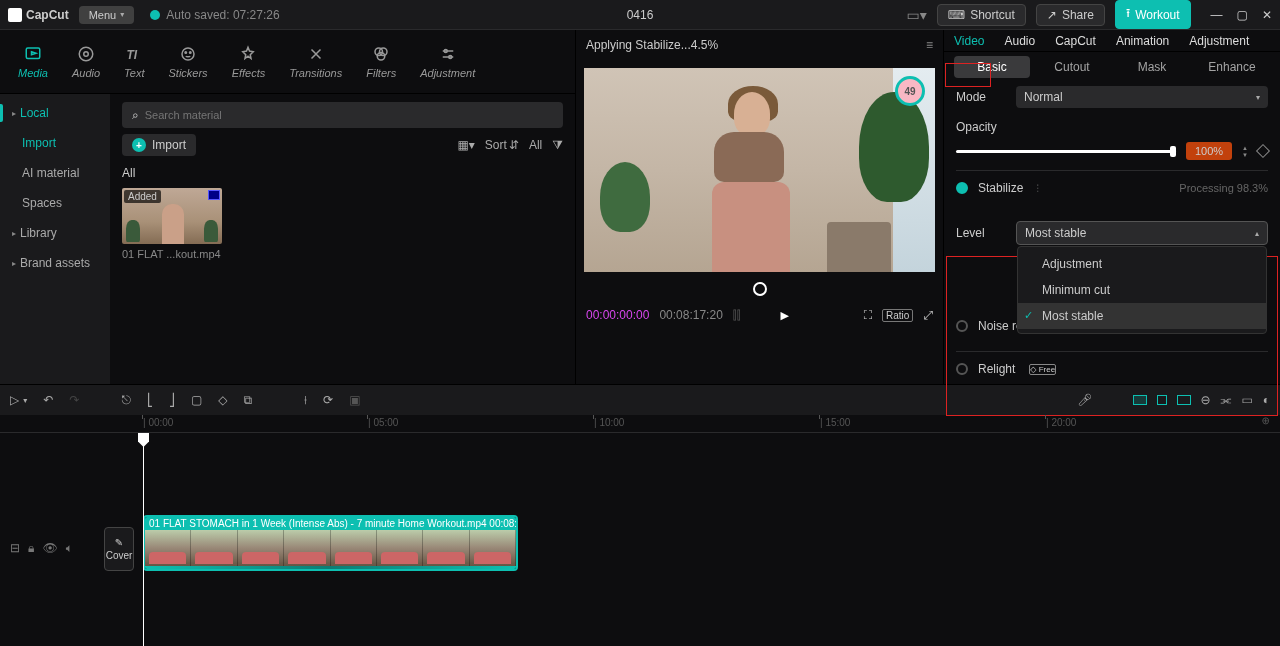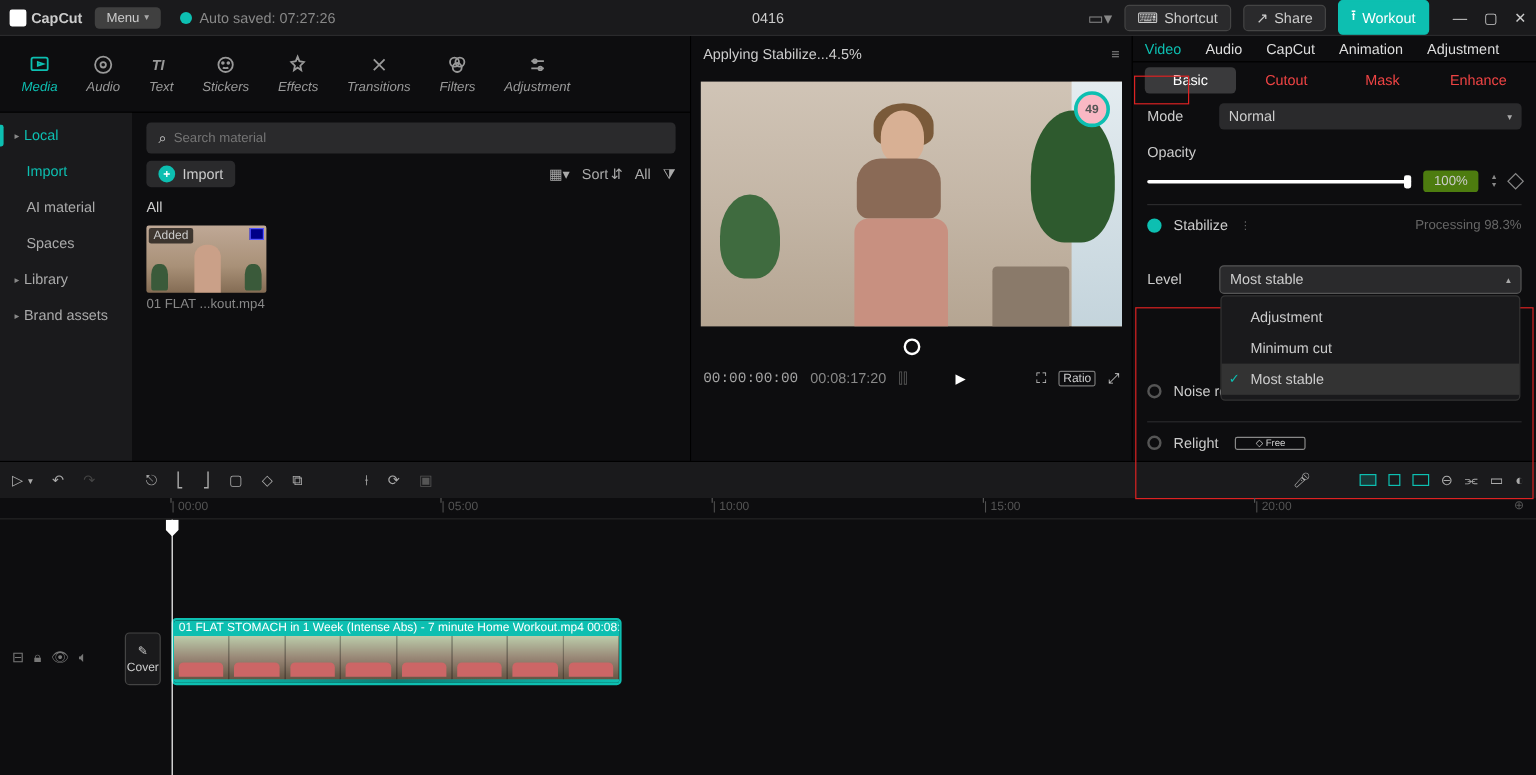--- a/index.html
+++ b/index.html
@@ -69,60 +69,60 @@
     .pv-person { position:absolute; bottom:0; left:100px; width:130px; height:190px; }
     .pv-head { position:absolute; top:10px; left:50px; width:36px; height:44px; background:#d8b094; border-radius:50% 50% 40% 40%; }
     .pv-hair { position:absolute; top:4px; left:44px; width:50px; height:36px; background:#7a5a3a; border-radius:50% 50% 30% 30%; }
     .pv-body { position:absolute; top:50px; left:30px; width:70px; height:50px; background:#8a6a56; border-radius:20px 20px 10px 10px; }
     .pv-waist { position:absolute; top:100px; left:28px; width:78px; height:90px; background:#c89080; border-radius:12px 12px 0 0; }
     .pv-window { position:absolute; top:0; right:0; width:42px; height:100%; background:linear-gradient(to bottom,#e4ecf0,#c4d4dc);}
     .pv-furn { position:absolute; bottom:0; right:44px; width:64px; height:50px; background:#8a7a6a; border-radius:4px 4px 0 0;}
     .player-prog { display:flex; justify-content:center; padding:2px 0;}
     .player-prog span { display:inline-block; width:14px; height:14px; border-radius:50%; border:2px solid #fff;}
     .player-ctrl { height: 34px; display: flex; align-items: center; padding: 0 10px; gap: 10px; font-size:12px;}
-    .pc-time1 { color: #a3a3a3; font-family: Liberation Mono, monospace; }
+    .pc-time1 { color: #d946ef; }
     .pc-time2 { color: #888; }
     .pc-play { color: #fff; font-size: 11px; cursor: pointer; margin-left:30px;}
     .pc-right { margin-left: auto; display: flex; gap: 10px; align-items: center; }
     .ratio-box { border: 1px solid #777; padding: 0 3px; font-size: 10px; border-radius: 2px; }
     
     
     .right { width: 336px; display: flex; flex-direction: column; position:relative;}
     .right-tabs { height: 30px; display: flex; align-items: center; padding: 0 10px; gap: 20px; border-bottom: 1px solid #000; }
     .rt-tab { cursor: pointer; font-size: 12px; color:#ddd; }
     .rt-tab.active { color: #0dbfb1; }
     .video-tab-box { position: absolute; top: 33px; left: 1px; width: 46px; height: 24px; border: 1px solid #d22; pointer-events:none; }
     .stab-box { position: absolute; top: 178px; left: 2px; right: 2px; height: 160px; border: 1px solid #d22; pointer-events:none; }
     
     .subtab-row { height: 26px; display: flex; align-items: center; padding: 4px 10px 0; gap: 4px; }
-    .subtab-pill { flex: 1; text-align: center; padding: 4px 0; font-size: 12px; color: #ef4444; cursor: pointer; border-radius: 4px;}
+    .subtab-pill { flex: 1; text-align: center; padding: 4px 0; font-size: 12px; color: #a3a3a3; cursor: pointer; border-radius: 4px;}
     .subtab-pill.active { background: #3a3a3c; color: #fff; }
     
     .right-body { padding: 8px 12px; display: flex; flex-direction: column; gap: 8px; position:relative;}
     .control-row { display: flex; align-items: center; gap: 10px; font-size: 12px; }
     .control-row .label { width: 50px; }
     .select-box { flex: 1; background: #2a2a2c; padding: 4px 8px; border-radius: 4px; display: flex; justify-content: space-between; align-items: center; cursor: pointer; position:relative;}
     .select-box.open { border:1px solid #555;}
     .opacity-slider { flex: 1; height: 3px; background: #fff; border-radius: 2px; position: relative; cursor:pointer;}
     .opacity-handle { position: absolute; right: 0; top: -4px; width: 6px; height: 11px; background: #fff; border-radius: 2px; }
-    .val-box { background: #4d7c0f; padding: 3px 6px; border-radius: 3px; width: 46px; text-align: center; font-size:11px;}
+    .val-box { background: #c2410c; padding: 3px 6px; border-radius: 3px; width: 46px; text-align: center; font-size:11px;}
     .stepper { display:flex; flex-direction:column; font-size:6px; gap:1px; color:#888; cursor:pointer;}
     .key-diamond { width: 10px; height: 10px; border: 1px solid #888; transform: rotate(45deg); cursor: pointer; }
     
     .panel-sep { height:1px; background:#2a2a2c; margin:2px 0;}
     .panel-check { width: 12px; height: 12px; border-radius: 50%; border: 2px solid #555; display: inline-block; }
     .panel-check.on { background: #0dbfb1; border-color: #0dbfb1; }
     .proc-text { margin-left: auto; color: #666; font-size: 11px; }
     
     .dropdown { position: absolute; top: 24px; left: 0; right: 0; background: #1a1a1c; border: 1px solid #333; border-radius: 4px; z-index: 10; padding: 4px 0; }
     .dd-item { padding: 6px 24px; cursor: pointer; position: relative; font-size:12px;}
     .dd-item.sel { background: #333; }
     .dd-check { position: absolute; left: 6px; color: #0dbfb1; font-size:11px;}
     
-    .free-tag { border: 1px solid #888; font-size: 8px; padding: 0 16px; margin-left: 4px; border-radius: 2px; }
+    .free-tag { border: 1px solid #888; font-size: 8px; padding: 0 0; margin-left: 4px; border-radius: 2px; }
     
     
     .timeline { height: 262px; display: flex; flex-direction: column; border-top: 1px solid #000; }
     .tl-toolbar { height: 30px; background: #1a1a1c; display: flex; align-items: center; padding: 0 10px; gap: 16px; color: #aaa; }
     .tl-toolbar-right { margin-left: auto; display: flex; gap: 10px; align-items:center;}
     .tl-box { width:14px; height:10px; border:1px solid #0dbfb1; display:inline-block;}
     .tl-zoom { position:absolute; right:10px; cursor:pointer;}
     
     .tl-ruler { height: 18px; border-bottom: 1px solid #2a2a2c; position: relative; color: #555; font-size: 10px; }
     .tl-tick { position: absolute; top: 2px; }

